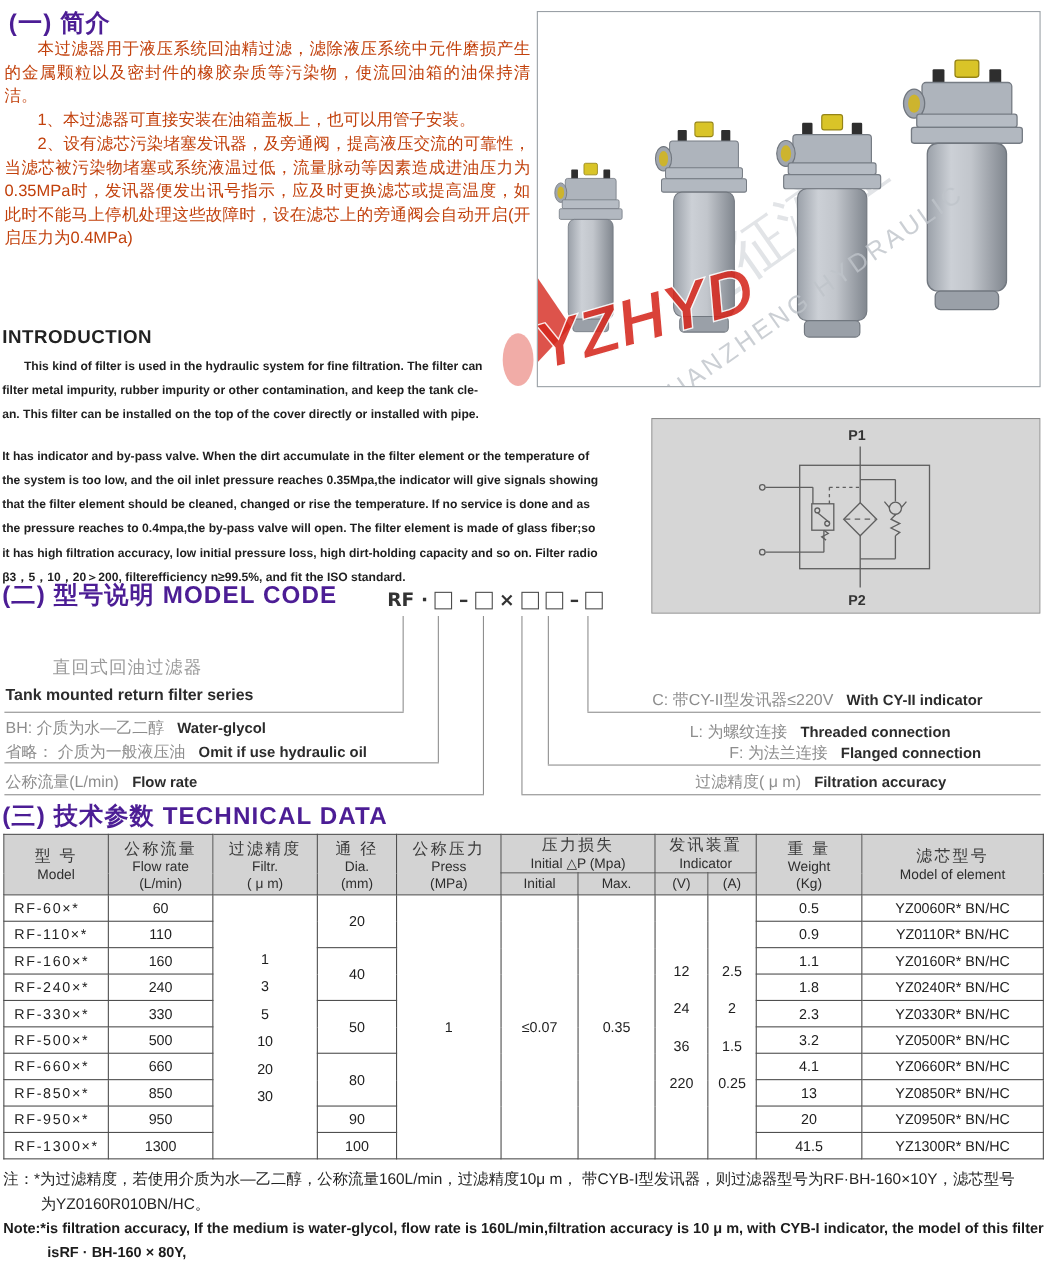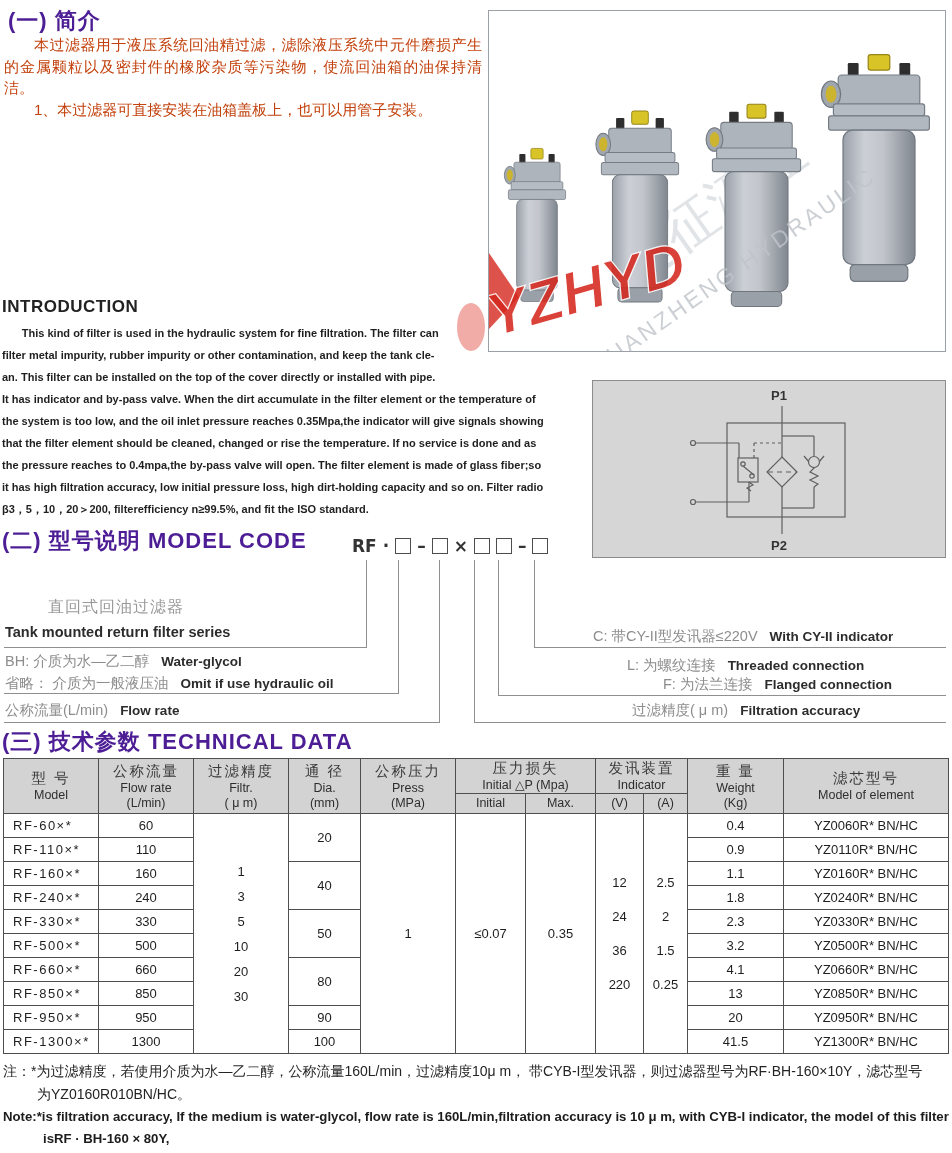--- a/index.html
+++ b/index.html
@@ -6,21 +6,21 @@
   body{font-family:"Liberation Sans","DejaVu Sans",sans-serif;}
   .page{position:relative;width:952px;height:1153px;background:#ffffff;overflow:hidden;}
   .abs{position:absolute;}
   .sec-title{font-size:22px;color:#4c1d95;font-weight:600;letter-spacing:1px;white-space:nowrap;}
   
   .cn-intro{left:4px;top:34px;width:478px;}
   .cn-intro p{margin:0;font-size:15px;line-height:21.5px;color:#c2410c;text-indent:2em;text-align:justify;}
   .intro-title{left:2px;top:297px;font-size:17px;font-weight:bold;color:#222;letter-spacing:.5px;}
   .en-block{font-size:11px;line-height:22px;font-weight:bold;color:#1f1f1f;white-space:pre-line;text-align:justify;}
   .en-a{left:2px;top:322px;width:484px;text-indent:1.8em;}
-  .en-b{left:2px;top:388px;width:592px;}
+  .en-b{left:2px;top:404px;width:592px;}
   
   .photo{left:488px;top:10px;width:456px;height:340px;border:1px solid #9aa0a6;background:#fff;overflow:hidden;}
   .red-blob{left:457px;top:303px;width:28px;height:48px;background:#e0483c;opacity:.45;border-radius:50%;}
   
   .schematic{left:592px;top:380px;width:354px;height:178px;}
   
   .sec2{left:0;top:525px;width:952px;height:233px;}
   .formula{left:352px;top:11px;display:flex;align-items:center;gap:6px;font-size:17px;font-weight:600;color:#333;font-family:"DejaVu Sans",sans-serif;}
   .mbox{width:14px;height:14px;border:1.5px solid #4d4d4d;display:inline-block;background:#fff;}
   .ln{position:absolute;background:#8f8f8f;}
@@ -50,20 +50,21 @@
 </head>
 <body>
 
 <div class="page">
 
   <div class="abs sec-title" style="left:8px;top:6px;">(一) 简介</div>
 
   <div class="abs cn-intro">
     <p>本过滤器用于液压系统回油精过滤，滤除液压系统中元件磨损产生的金属颗粒以及密封件的橡胶杂质等污染物，使流回油箱的油保持清洁。</p>
     <p>1、本过滤器可直接安装在油箱盖板上，也可以用管子安装。</p>
+    <p>2、设有滤芯污染堵塞发讯器，及旁通阀，提高液压交流的可靠性，当滤芯被污染物堵塞或系统液温过低，流量脉动等因素造成进油压力为0.35MPa时，发讯器便发出讯号指示，应及时更换滤芯或提高温度，如此时不能马上停机处理这些故障时，设在滤芯上的旁通阀会自动开启(开启压力为0.4MPa)</p>
   </div>
 
   <div class="abs intro-title">INTRODUCTION</div>
   <div class="abs en-block en-a">This kind of filter is used in the hydraulic system for fine filtration. The filter can
 filter metal impurity, rubber impurity or other contamination, and keep the tank cle-
 an. This filter can be installed on the top of the cover directly or installed with pipe.</div>
   <div class="abs en-block en-b">It has indicator and by-pass valve. When the dirt accumulate in the filter element or the temperature of
 the system is too low, and the oil inlet pressure reaches 0.35Mpa,the indicator will give signals showing
 that the filter element should be cleaned, changed or rise the temperature. If no service is done and as
 the pressure reaches to 0.4mpa,the by-pass valve will open. The filter element is made of glass fiber;so
@@ -270,21 +271,21 @@
         <td rowspan="10">≤0.07</td>
         <td rowspan="10">0.35</td>
         <td rowspan="10" class="pre ml34">12
 24
 36
 220</td>
         <td rowspan="10" class="pre ml34">2.5
 2
 1.5
 0.25</td>
-        <td>0.4</td>
+        <td>0.5</td>
         <td>YZ0060R* BN/HC</td>
       </tr>
       <tr>
         <td class="cell-model">RF-110×*</td>
         <td>110</td>
         <td>0.9</td>
         <td>YZ0110R* BN/HC</td>
       </tr>
       <tr>
         <td class="cell-model">RF-160×*</td>

